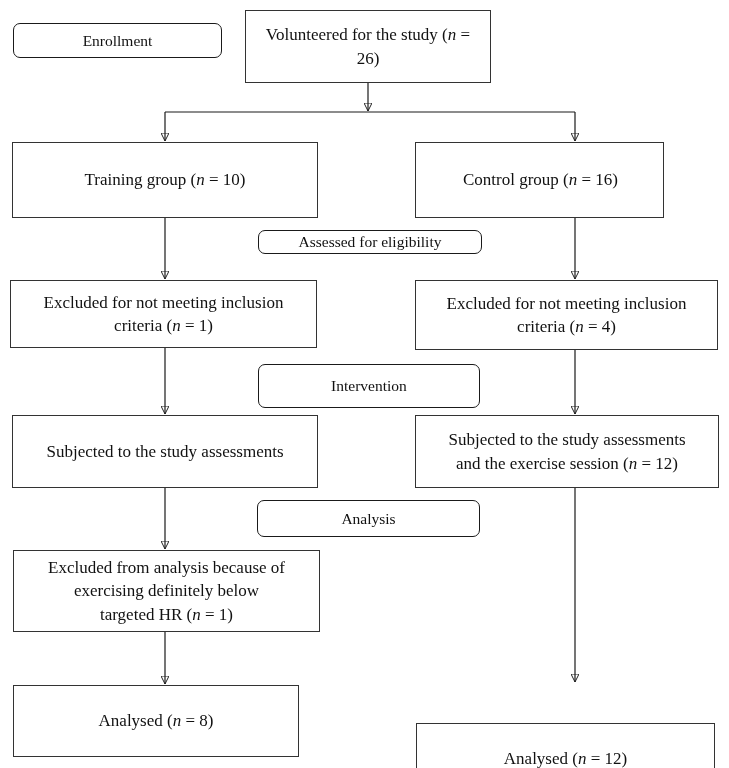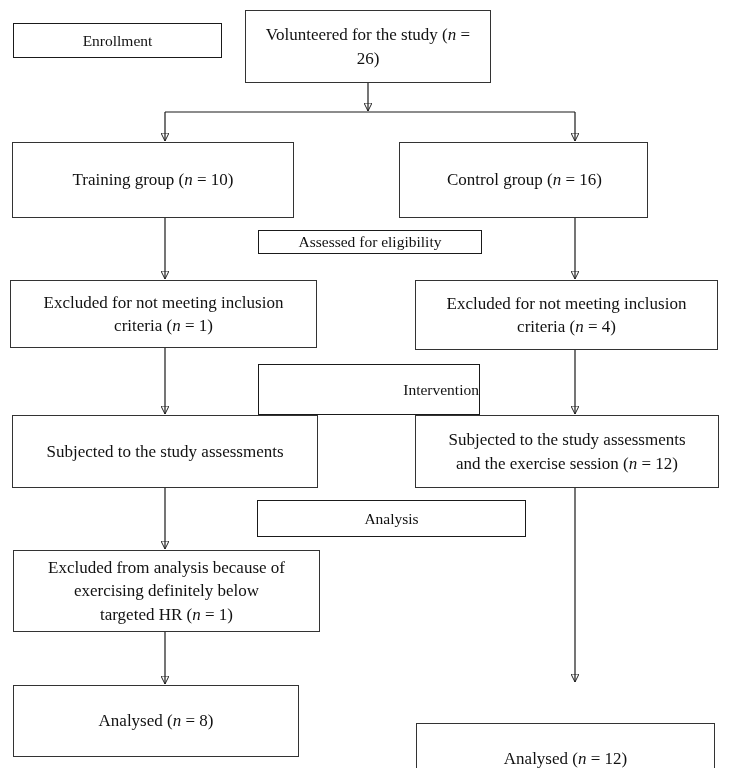--- a/index.html
+++ b/index.html
@@ -22,21 +22,21 @@
     justify-content: center;
     text-align: center;
     font-size: 17px;
     line-height: 1.38;
     padding: 4px 10px;
   }
   .pill {
     position: absolute;
     box-sizing: border-box;
     border: 1.4px solid #1a1a1a;
-    border-radius: 0;
+    border-radius: 7px;
     background: #ffffff;
     display: flex;
     align-items: center;
     justify-content: center;
     text-align: center;
     font-size: 15.5px;
   }
   .line { display: block; }
   .node i { font-style: italic; }
   svg.connectors {
@@ -76,41 +76,41 @@
   </svg>
 
   <div class="pill" style="left:13px; top:23px; width:209px; height:35px;">
     <span>Enrollment</span>
   </div>
 
   <div class="pill" style="left:258px; top:230px; width:224px; height:24px;">
     <span>Assessed for eligibility</span>
   </div>
 
-  <div class="pill" style="left:258px; top:364px; width:222px; height:51px;justify-content:flex-end;">
+  <div class="pill" style="left:258px; top:364px; width:222px; height:44px;">
     <span>Intervention</span>
   </div>
 
-  <div class="pill" style="left:257px; top:500px; width:269px; height:37px;">
+  <div class="pill" style="left:257px; top:500px; width:223px; height:37px;">
     <span>Analysis</span>
   </div>
 
   <div class="node" style="left:245px; top:10px; width:246px; height:73px;">
     <div>
       <span class="line"><span>Volunteered for the study (</span><i>n</i><span> = 26)</span></span>
     </div>
   </div>
 
-  <div class="node" style="left:12px; top:142px; width:282px; height:76px;">
+  <div class="node" style="left:12px; top:142px; width:306px; height:76px;">
     <div>
       <span class="line"><span>Training group (</span><i>n</i><span> = 10)</span></span>
     </div>
   </div>
 
-  <div class="node" style="left:399px; top:142px; width:249px; height:76px;padding-left:12px;">
+  <div class="node" style="left:415px; top:142px; width:249px; height:76px;padding-left:12px;">
     <div>
       <span class="line"><span>Control group (</span><i>n</i><span> = 16)</span></span>
     </div>
   </div>
 
   <div class="node" style="left:10px; top:280px; width:307px; height:68px;">
     <div>
       <span class="line"><span>Excluded for not meeting inclusion</span></span>
       <span class="line"><span>criteria (</span><i>n</i><span> = 1)</span></span>
     </div>

